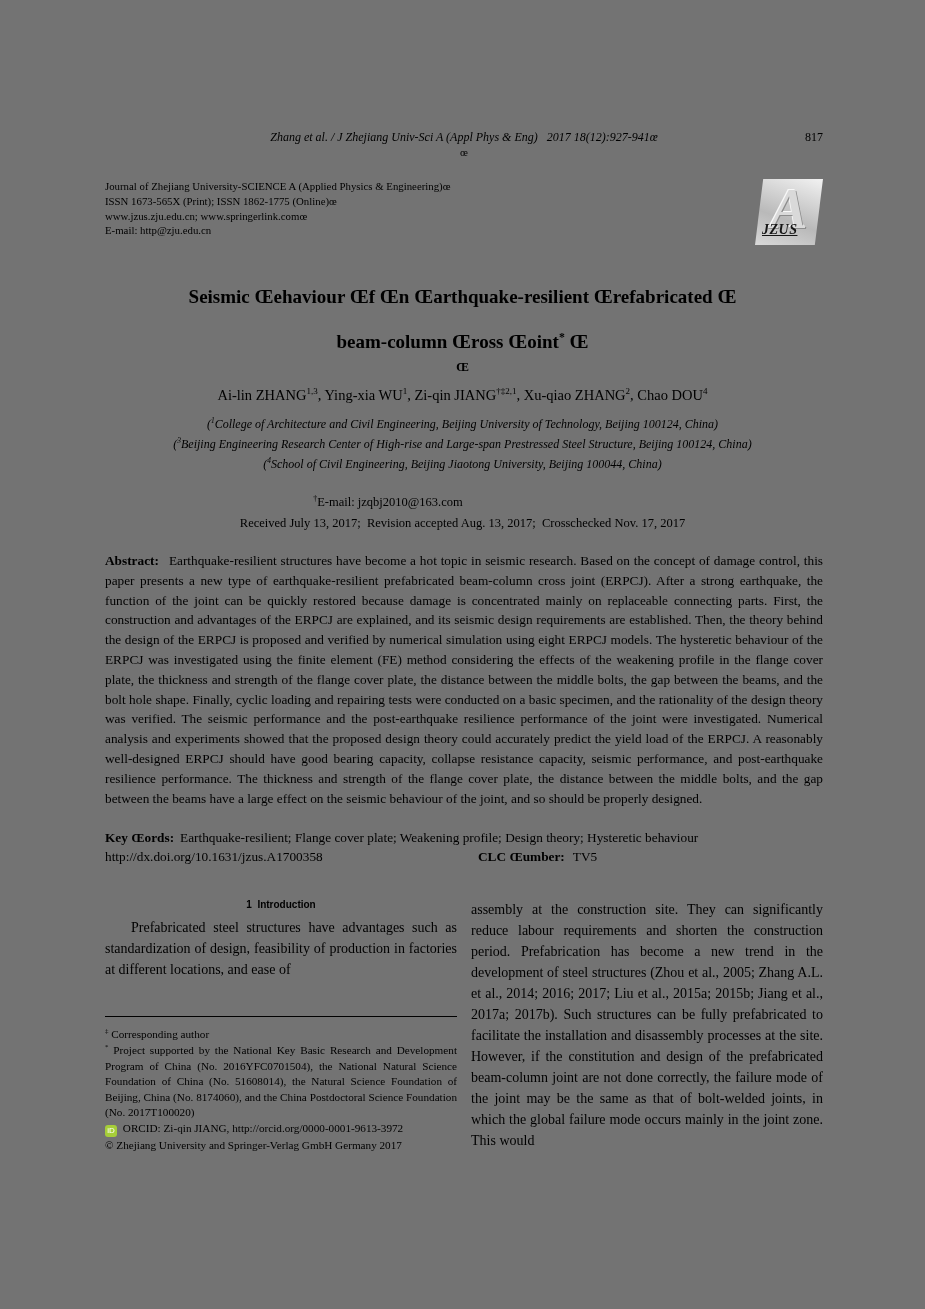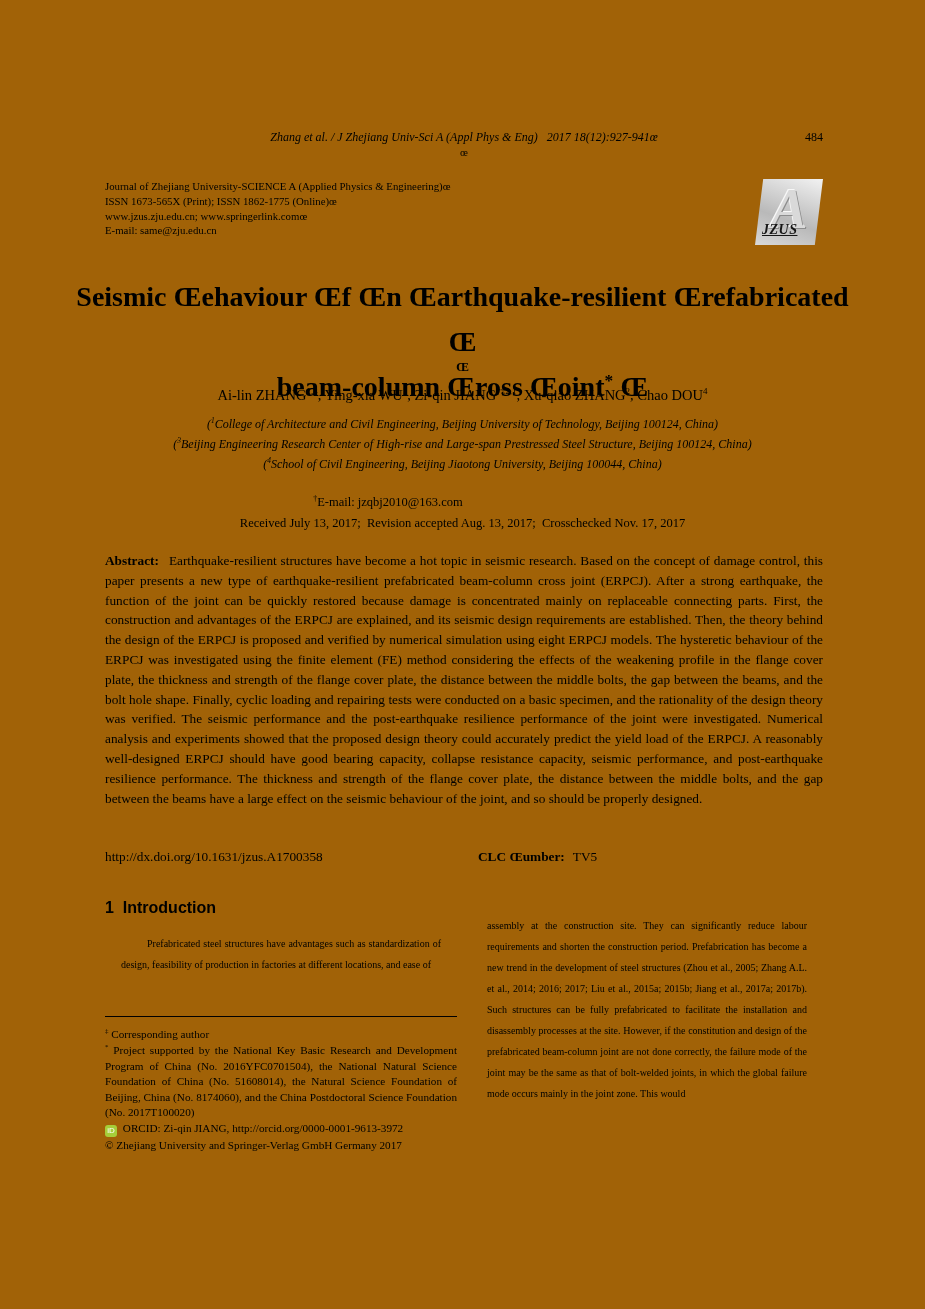--- a/index.html
+++ b/index.html
@@ -1,17 +1,17 @@
 <!DOCTYPE html>
 <html><head>
 <meta charset="utf-8">
 <style>
   html,body { margin:0; padding:0; background:#ffffff; }
   .page {
-    position:relative; width:925px; height:1309px; background:#a16207;
+    position:relative; width:925px; height:1309px; background:#737373;
     font-family:"Liberation Serif","DejaVu Serif",serif; color:#000;
     overflow:hidden;
   }
   sup { font-size:0.62em; line-height:0; vertical-align:super; }
 
   
   .rh-wrap { position:absolute; top:130px; left:105px; width:718px; }
   .rh-center { display:block; text-align:center; font-size:12px; font-style:italic; white-space:pre-wrap; }
   .rh-num { position:absolute; right:0; top:0; font-size:12px; }
   .rh-artifact { position:absolute; top:146px; left:105px; width:718px; text-align:center; font-size:11px; }
@@ -26,21 +26,21 @@
     background:linear-gradient(200deg,#f2f2f2 0%,#b9b9b9 60%,#d9d9d9 100%);
     clip-path:polygon(12% 0, 100% 0, 88% 100%, 0 100%); }
   .logo-a { position:absolute; left:50%; top:50%; transform:translate(-50%,-55%);
     font-size:56px; font-weight:bold; font-style:italic; color:#d9d9d9;
     text-shadow:1px 1px 0 #8d8d8d, -1px -1px 0 #f7f7f7; }
   .logo-wordmark { position:absolute; left:7px; bottom:7px; font-style:italic; font-weight:bold;
     font-size:14px; color:#161616; text-decoration:underline; letter-spacing:0.5px; }
 
   
   .title { position:absolute; top:274px; left:60px; width:805px; margin:0;
-    text-align:center; font-size:28px; font-weight:bold; line-height:45px; }
+    text-align:center; font-size:19px; font-weight:bold; line-height:45px; }
   .title-artifact { position:absolute; top:359px; left:0; width:925px; text-align:center;
     font-size:13px; font-weight:bold; }
 
   .authors { position:absolute; top:387px; left:40px; width:845px; text-align:center; font-size:14.5px; }
   .affiliations { position:absolute; top:414px; left:0; width:925px; text-align:center;
     font-style:italic; font-size:12px; line-height:20px; }
   .email-line { position:absolute; top:495px; left:0; width:776px; text-align:center; font-size:12.5px; }
   .dates { position:absolute; top:516px; left:0; width:925px; text-align:center; font-size:12.5px; white-space:pre-wrap; }
 
   
@@ -51,49 +51,49 @@
   .keywords { position:absolute; top:830px; left:105px; width:718px; font-size:13.3px; }
   .keywords-label { font-weight:bold; margin-right:6px; }
   .doi-row { position:absolute; top:849px; left:105px; width:718px; font-size:13.3px; }
   .clc { position:absolute; left:373px; top:0; }
   .clc-label { font-weight:bold; margin-right:8px; }
 
   
   .col-left { position:absolute; top:899px; left:105px; width:352px; }
   .col-right { position:absolute; top:899px; left:471px; width:352px; }
   .intro-heading { margin:0 0 7px 0; font-family:"Liberation Sans","DejaVu Sans",sans-serif;
-    font-size:16px; font-weight:bold; white-space:pre-wrap; }
-  .body-par { margin:16px; font-size:10px; line-height:21px; text-align:justify; }
+    font-size:10px; font-weight:bold; white-space:pre-wrap;text-align:center; }
+  .body-par { margin:0; font-size:14px; line-height:21px; text-align:justify; }
   .indent { text-indent:26px; }
 
   
   .footnotes { position:absolute; top:1016px; left:105px; width:352px;
     font-size:11.2px; line-height:15.4px; }
   .fn-rule { border:none; border-top:1px solid #000; margin:0 0 10px 0; width:100%; }
   .footnotes p { margin:0 0 1px 0; text-align:justify; }
   .orcid-icon { display:inline-block; width:12px; height:12px; background:#A6CE39; color:#fff;
     font-family:"Liberation Sans",sans-serif; font-size:8px; line-height:12px; text-align:center;
     border-radius:3px; vertical-align:-1px; margin-right:3px; font-weight:normal; }
 </style>
 </head>
 <body>
 
 <div class="page">
 
   <div class="rh-wrap">
     <span class="rh-center">Zhang et al. / J Zhejiang Univ-Sci A (Appl Phys &amp; Eng)   2017 18(12):927-941œ</span>
-    <span class="rh-num">484</span>
+    <span class="rh-num">817</span>
   </div>
   <div class="rh-artifact">œ</div>
 
   <div class="masthead">
     <div class="mast-line">Journal of Zhejiang University-SCIENCE A (Applied Physics &amp; Engineering)œ</div>
     <div class="mast-line">ISSN 1673-565X (Print); ISSN 1862-1775 (Online)œ</div>
     <div class="mast-line">www.jzus.zju.edu.cn; www.springerlink.comœ</div>
-    <div class="mast-line">E-mail: same@zju.edu.cn</div>
+    <div class="mast-line">E-mail: http@zju.edu.cn</div>
     <div class="logo">
       <div class="logo-bg"></div>
       <div class="logo-a">A</div>
       <div class="logo-wordmark">JZUS</div>
     </div>
   </div>
 
   <h1 class="title"><span>Seismic Œehaviour Œf Œn Œarthquake-resilient Œrefabricated Œ</span><br><span>beam-column Œross Œoint</span><sup>*</sup><span> Œ</span></h1>
   <div class="title-artifact">Œ</div>
 
@@ -103,20 +103,21 @@
       <div>(<sup>3</sup>Beijing Engineering Research Center of High-rise and Large-span Prestressed Steel Structure, Beijing 100124, China)</div>
       <div>(<sup>4</sup>School of Civil Engineering, Beijing Jiaotong University, Beijing 100044, China)</div>
     </div>
 
   <div class="email-line"><sup>†</sup><span>E-mail: jzqbj2010@163.com</span></div>
 
   <div class="dates">Received July 13, 2017;  Revision accepted Aug. 13, 2017;  Crosschecked Nov. 17, 2017</div>
 
   <div class="abstract"><span class="abstract-label">Abstract:</span><span>Earthquake-resilient structures have become a hot topic in seismic research. Based on the concept of damage control, this paper presents a new type of earthquake-resilient prefabricated beam-column cross joint (ERPCJ). After a strong earthquake, the function of the joint can be quickly restored because damage is concentrated mainly on replaceable connecting parts. First, the construction and advantages of the ERPCJ are explained, and its seismic design requirements are established. Then, the theory behind the design of the ERPCJ is proposed and verified by numerical simulation using eight ERPCJ models. The hysteretic behaviour of the ERPCJ was investigated using the finite element (FE) method considering the effects of the weakening profile in the flange cover plate, the thickness and strength of the flange cover plate, the distance between the middle bolts, the gap between the beams, and the bolt hole shape. Finally, cyclic loading and repairing tests were conducted on a basic specimen, and the rationality of the design theory was verified. The seismic performance and the post-earthquake resilience performance of the joint were investigated. Numerical analysis and experiments showed that the proposed design theory could accurately predict the yield load of the ERPCJ. A reasonably well-designed ERPCJ should have good bearing capacity, collapse resistance capacity, seismic performance, and post-earthquake resilience performance. The thickness and strength of the flange cover plate, the distance between the middle bolts, and the gap between the beams have a large effect on the seismic behaviour of the joint, and so should be properly designed.</span></div>
 
+  <div class="keywords"><span class="keywords-label">Key Œords:</span><span>Earthquake-resilient; Flange cover plate; Weakening profile; Design theory; Hysteretic behaviour</span></div>
 
   <div class="doi-row">
     <span>http://dx.doi.org/10.1631/jzus.A1700358</span>
     <span class="clc"><span class="clc-label">CLC Œumber:</span><span>TV5</span></span>
   </div>
 
   <div class="col-left">
     <h2 class="intro-heading">1  Introduction</h2>
     <p class="body-par indent">Prefabricated steel structures have advantages such as standardization of design, feasibility of production in factories at different locations, and ease of</p>
   </div>

